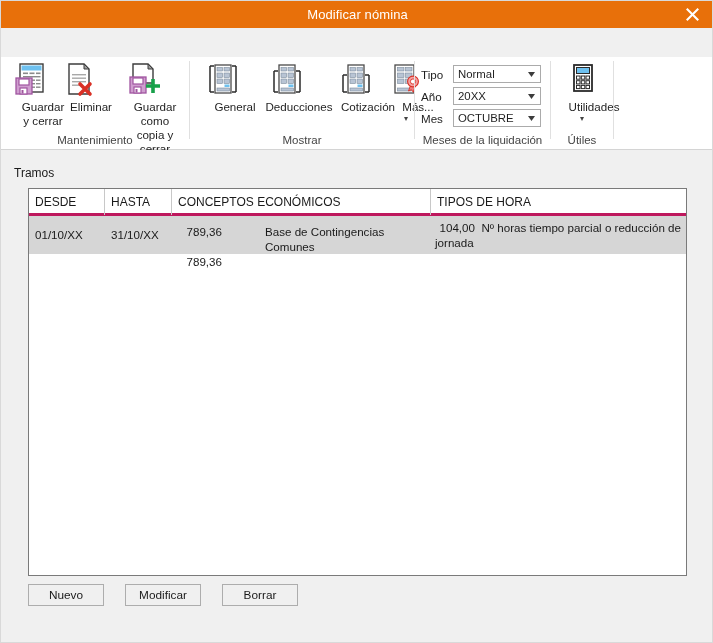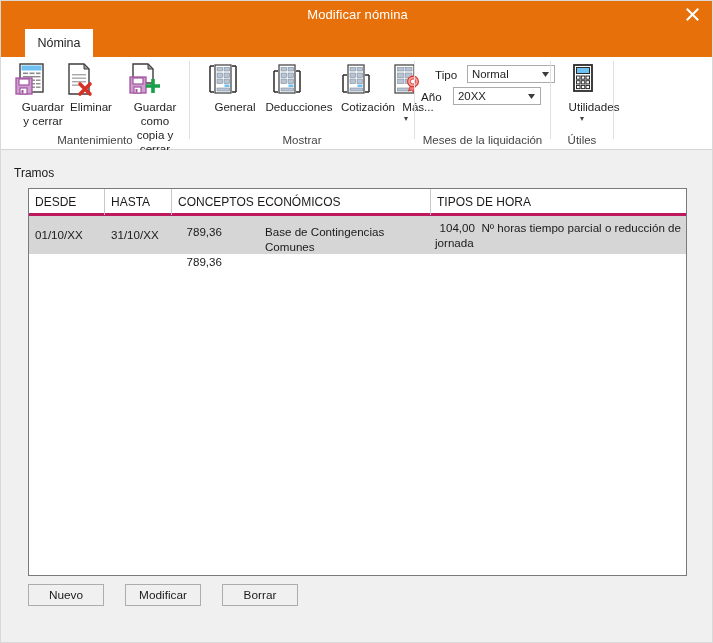--- a/index.html
+++ b/index.html
@@ -297,23 +297,20 @@
 
   <div class="titlebar">
     <div class="titlebar-text">Modificar nómina</div>
     <div class="close-btn">
       <svg width="13" height="13" viewBox="0 0 13 13">
         <path d="M1.5 1.5 L11.5 11.5 M11.5 1.5 L1.5 11.5" stroke="#ffffff" stroke-width="2.1" stroke-linecap="square"></path>
       </svg>
     </div>
   </div>
 
-  <div class="tabstrip">
-    <div class="tab">Nómina</div>
-  </div>
 
   <div class="ribbon">
 
     <div class="rgroup" style="left:0px; width:188px;">
 
       <div class="rbtn" style="left:4px; width:52px;">
         <div class="ricon">
           <svg width="36" height="36" viewBox="0 0 36 36">
             <rect x="7" y="3" width="23" height="28" fill="#ffffff" stroke="#3c3c3c" stroke-width="1.4"></rect>
             <rect x="8.5" y="4.5" width="20" height="5" fill="#6ec1f0"></rect>
@@ -469,21 +466,21 @@
         <div class="rlabel">Más...</div>
         <div class="caret-lbl">▾</div>
       </div>
 
       <div class="rgroup-label">Mostrar</div>
     </div>
     <div class="rsep" style="left:413px;"></div>
 
     <div class="rgroup" style="left:414px; width:135px;">
 
-      <div class="fieldrow" style="left:6px; top:8px;margin-left:14px;">
+      <div class="fieldrow" style="left:6px; top:8px;">
         <span class="flabel">Tipo</span>
         <span class="combo">
           <span class="cval">Normal</span>
           <span class="carrow">
             <svg width="7" height="5" viewBox="0 0 7 5">
                 <path d="M0 0 H7 L3.5 5 Z" fill="#3c3c3c"></path>
               </svg>
           </span>
         </span>
       </div>
@@ -493,20 +490,31 @@
         <span class="combo">
           <span class="cval">20XX</span>
           <span class="carrow">
             <svg width="7" height="5" viewBox="0 0 7 5">
                 <path d="M0 0 H7 L3.5 5 Z" fill="#3c3c3c"></path>
               </svg>
           </span>
         </span>
       </div>
 
+      <div class="fieldrow" style="left:6px; top:52px;">
+        <span class="flabel">Mes</span>
+        <span class="combo">
+          <span class="cval">OCTUBRE</span>
+          <span class="carrow">
+            <svg width="7" height="5" viewBox="0 0 7 5">
+                <path d="M0 0 H7 L3.5 5 Z" fill="#3c3c3c"></path>
+              </svg>
+          </span>
+        </span>
+      </div>
 
       <div class="rgroup-label">Meses de la liquidación</div>
     </div>
     <div class="rsep" style="left:549px;"></div>
 
     <div class="rgroup" style="left:550px; width:62px;">
       <div class="rbtn" style="left:2px; width:58px;">
         <div class="ricon">
           <svg width="32" height="36" viewBox="0 0 32 36">
             <rect x="8" y="4" width="18" height="26" fill="#ffffff" stroke="#2b2b2b" stroke-width="1.8"></rect>

